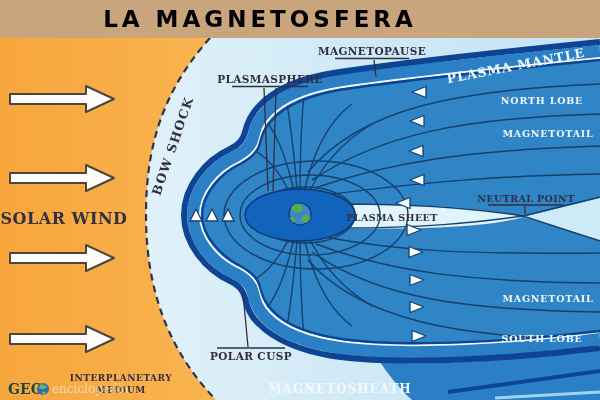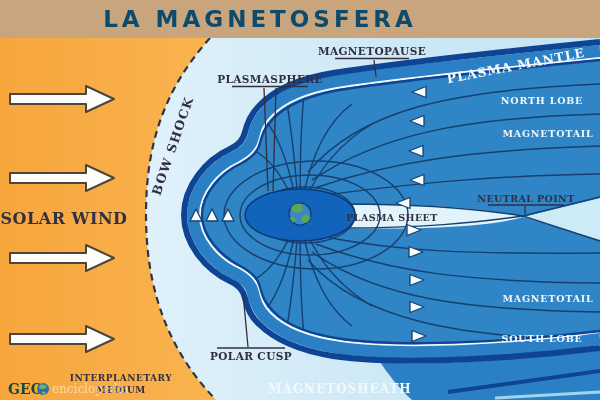--- a/index.html
+++ b/index.html
@@ -9,21 +9,21 @@
     background:#f8ab41;
   }
   .hdr{
     position:absolute;left:0;top:0;width:600px;height:38px;
     background:#c9a57e;border-bottom:1px solid #b69062;
     display:flex;align-items:center;justify-content:center;
   }
   .hdr .title{
     font-family:"DejaVu Sans","Liberation Sans",sans-serif;
     font-weight:bold;font-size:23px;letter-spacing:4px;
-    color:#0c4a6e;transform:translateX(-40px);white-space:nowrap;
+    color:#000000;transform:translateX(-40px);white-space:nowrap;
   }
   svg{position:absolute;left:0;top:38px;}
   svg text{font-family:"DejaVu Serif","Liberation Serif",serif;}
   .lblD{fill:#312f40;font-weight:bold;}
   .lblW{fill:#f2f9fd;font-weight:bold;}
 </style>
 </head>
 <body>
 
 <div class="stage">

